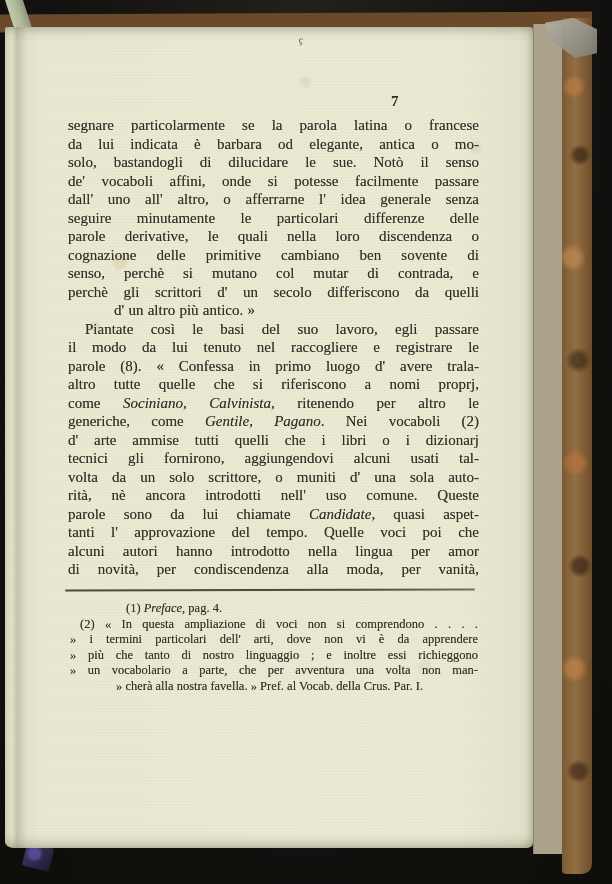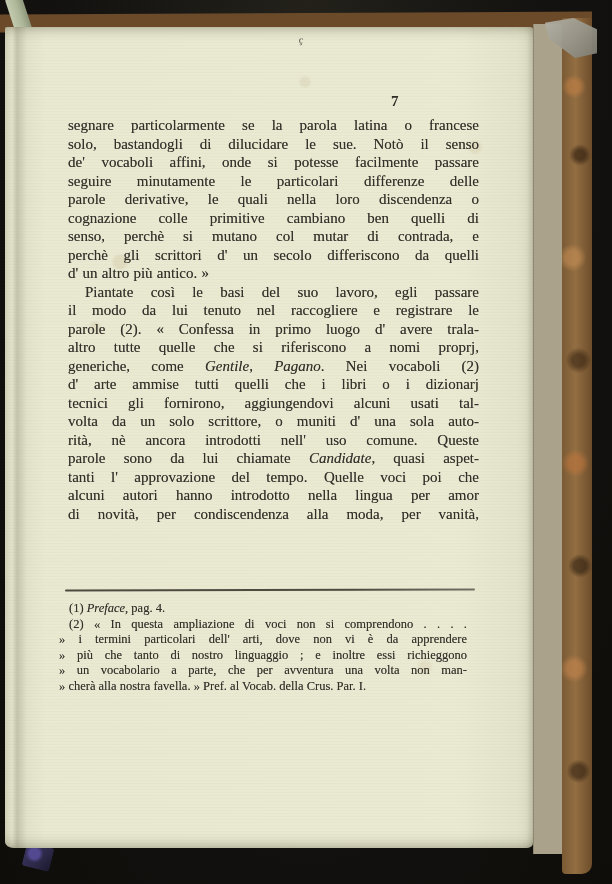--- a/index.html
+++ b/index.html
@@ -98,28 +98,28 @@
     font-size:15px;line-height:18.5px;
     text-shadow:0 0 .5px rgba(46,42,34,.55);
     word-spacing:.5px;
   }
   .footnote-sep{
     position:absolute;left:60px;top:562px;width:410px;height:2px;
     background:linear-gradient(90deg,rgba(50,46,38,.85) 0 70%,rgba(50,46,38,.65) 100%);
     border-radius:1px;transform:rotate(-.15deg);
   }
   .footnote-block{
-    position:absolute;left:54px;top:574px;width:408px;
+    position:absolute;left:65px;top:574px;width:408px;
     font-size:12.5px;line-height:15.6px;
     text-shadow:0 0 .4px rgba(46,42,34,.5);
   }
   .tline{
     text-align:justify;text-align-last:justify;white-space:normal;
   }
-  .tline.end{text-align-last:left;}
+  .tline.end{text-align-last:left;margin-left:46px;}
   .tline.indent{text-indent:17px;}
   .footnote-block .tline.indent{text-indent:10px;}
   .tline i{font-style:italic;}
 </style>
 </head>
 <body>
 
 <div class="scene">
   <div class="top-board"></div>
   <div class="fore-edge"></div>
@@ -127,32 +127,35 @@
   <div class="worn-corner"></div>
   <div class="ribbon-top"></div>
   <div class="ribbon-bottom"></div>
 
   <div class="page">
     <span class="stray-mark">ç</span>
     <span class="page-number">7</span>
 
     <div class="text-block">
         <div class="tline"><span>segnare particolarmente se la parola latina o francese</span></div>
+        <div class="tline"><span>da lui indicata è barbara od elegante, antica o mo-</span></div>
         <div class="tline"><span>solo, bastandogli di dilucidare le sue. Notò il senso</span></div>
         <div class="tline"><span>de' vocaboli affini, onde si potesse facilmente passare</span></div>
+        <div class="tline"><span>dall' uno all' altro, o afferrarne l' idea generale senza</span></div>
         <div class="tline"><span>seguire minutamente le particolari differenze delle</span></div>
         <div class="tline"><span>parole derivative, le quali nella loro discendenza o</span></div>
-        <div class="tline"><span>cognazione colle primitive cambiano ben quelli di</span></div>
+        <div class="tline"><span>cognazione delle primitive cambiano ben sovente di</span></div>
         <div class="tline"><span>senso, perchè si mutano col mutar di contrada, e</span></div>
         <div class="tline"><span>perchè gli scrittori d' un secolo differiscono da quelli</span></div>
         <div class="tline end"><span>d' un altro più antico. »</span></div>
         <div class="tline indent"><span>Piantate così le basi del suo lavoro, egli passare</span></div>
         <div class="tline"><span>il modo da lui tenuto nel raccogliere e registrare le</span></div>
-        <div class="tline"><span>parole (2). « Confessa in primo luogo d' avere trala-</span></div>
+        <div class="tline"><span>parole (8). « Confessa in primo luogo d' avere trala-</span></div>
         <div class="tline"><span>altro tutte quelle che si riferiscono a nomi proprj,</span></div>
+        <div class="tline"><span>come </span><i>Sociniano</i><span>, </span><i>Calvinista</i><span>, ritenendo per altro le</span></div>
         <div class="tline"><span>generiche, come </span><i>Gentile</i><span>, </span><i>Pagano</i><span>. Nei vocaboli (2)</span></div>
         <div class="tline"><span>d' arte ammise tutti quelli che i libri o i dizionarj</span></div>
         <div class="tline"><span>tecnici gli fornirono, aggiungendovi alcuni usati tal-</span></div>
         <div class="tline"><span>volta da un solo scrittore, o muniti d' una sola auto-</span></div>
         <div class="tline"><span>rità, nè ancora introdotti nell' uso comune. Queste</span></div>
         <div class="tline"><span>parole sono da lui chiamate </span><i>Candidate</i><span>, quasi aspet-</span></div>
         <div class="tline"><span>tanti l' approvazione del tempo. Quelle voci poi che</span></div>
         <div class="tline"><span>alcuni autori hanno introdotto nella lingua per amor</span></div>
         <div class="tline"><span>di novità, per condiscendenza alla moda, per vanità,</span></div>
       </div>

